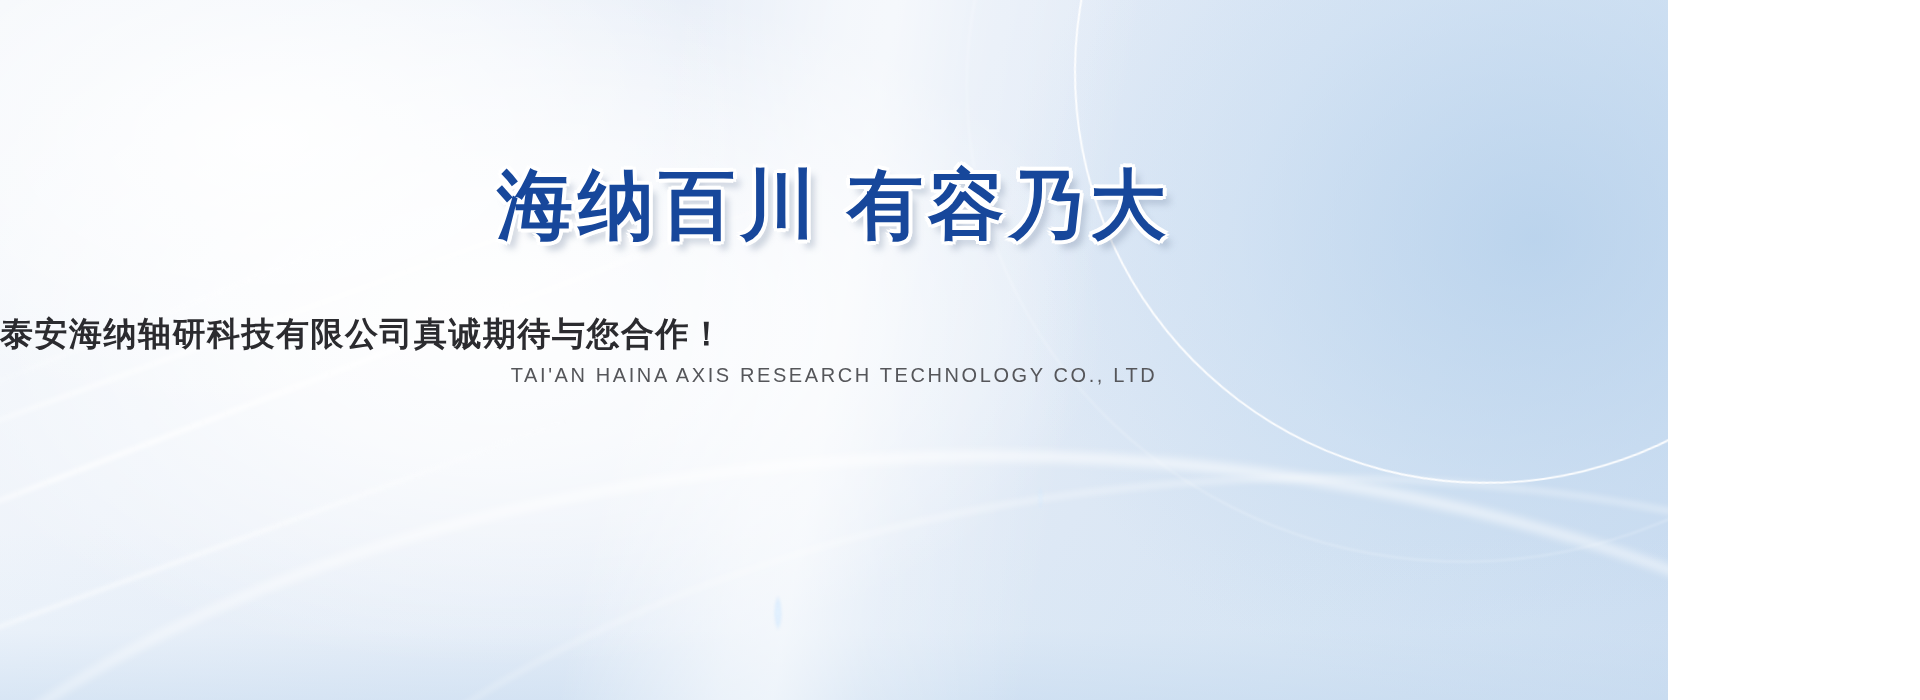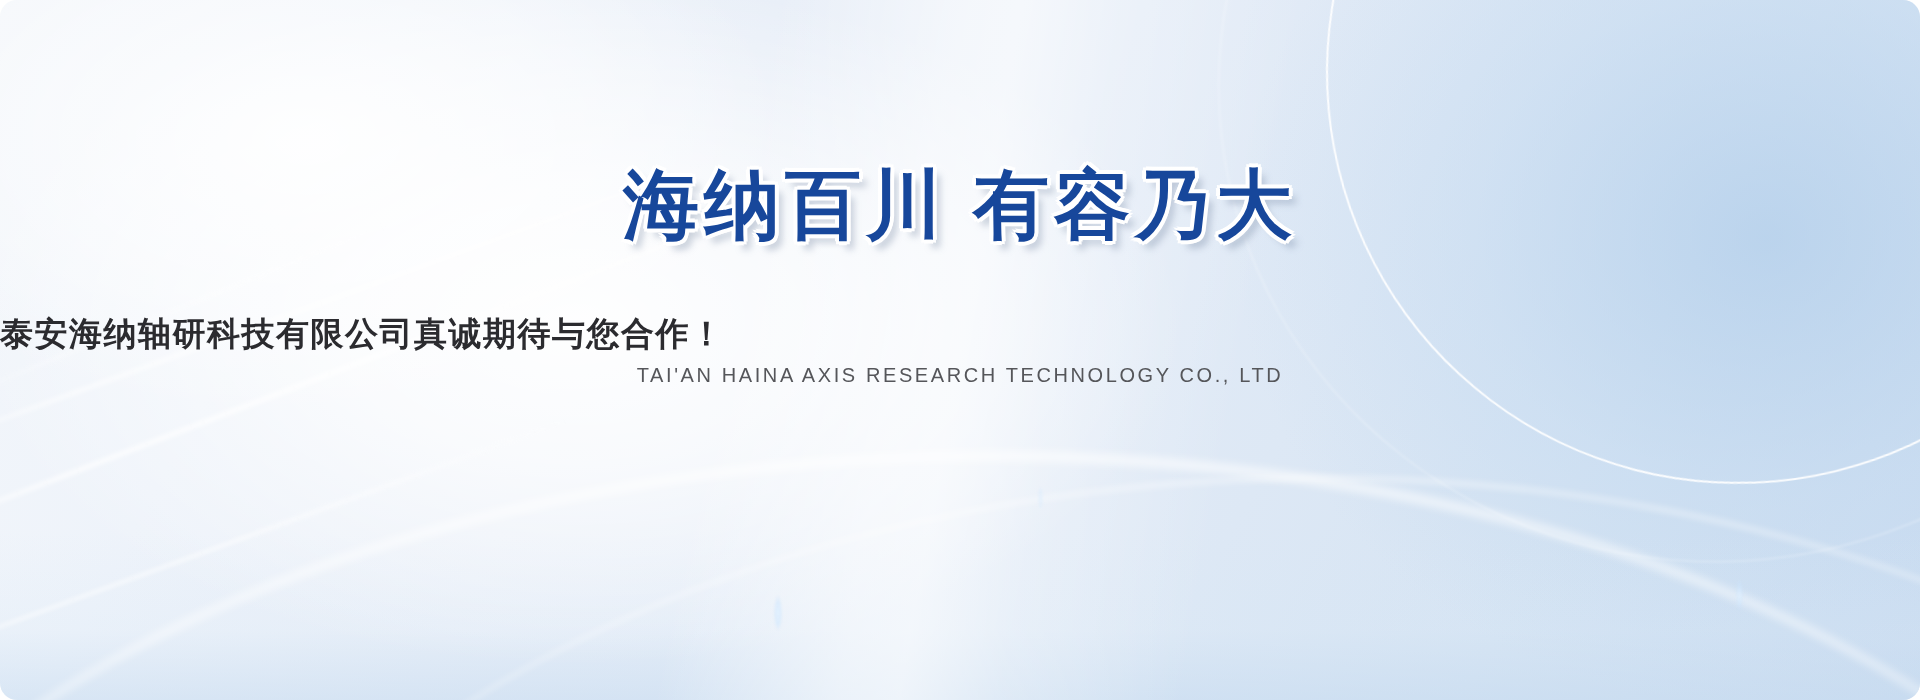--- a/index.html
+++ b/index.html
@@ -4,36 +4,35 @@
 <title>Banner</title>
 <style>
   html, body {
     margin: 0;
     padding: 0;
     background: #ffffff;
   }
 
   #banner {
     position: relative;
-    width: 1920px;
+    width: 1668px;
     height: 700px;
     overflow: hidden;
     font-family: "Liberation Sans", "DejaVu Sans", sans-serif;
     
     background:
       linear-gradient(118deg,
         #f4f7fb 0%,
         #eef3fa 18%,
         #e9eff8 34%,
         #e4ecf7 50%,
         #dde8f5 66%,
         #d6e4f3 80%,
         #cfdff1 92%,
         #cbdcf0 100%);
-    border-radius: 17px;
   }
 
   
 
   .bg-layer {
     position: absolute;
     inset: 0;
     pointer-events: none;
   }
 

